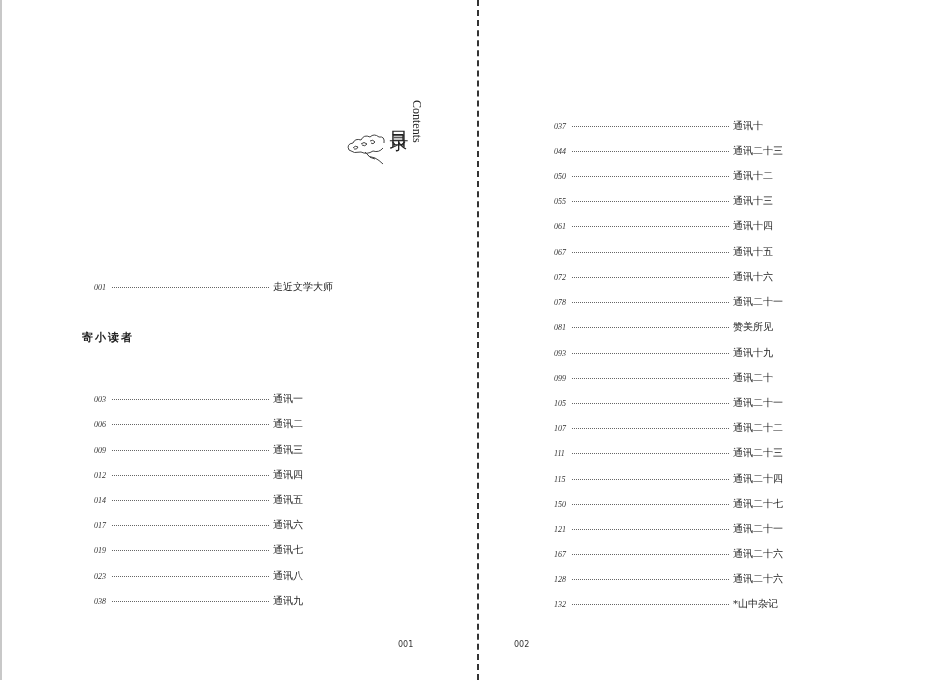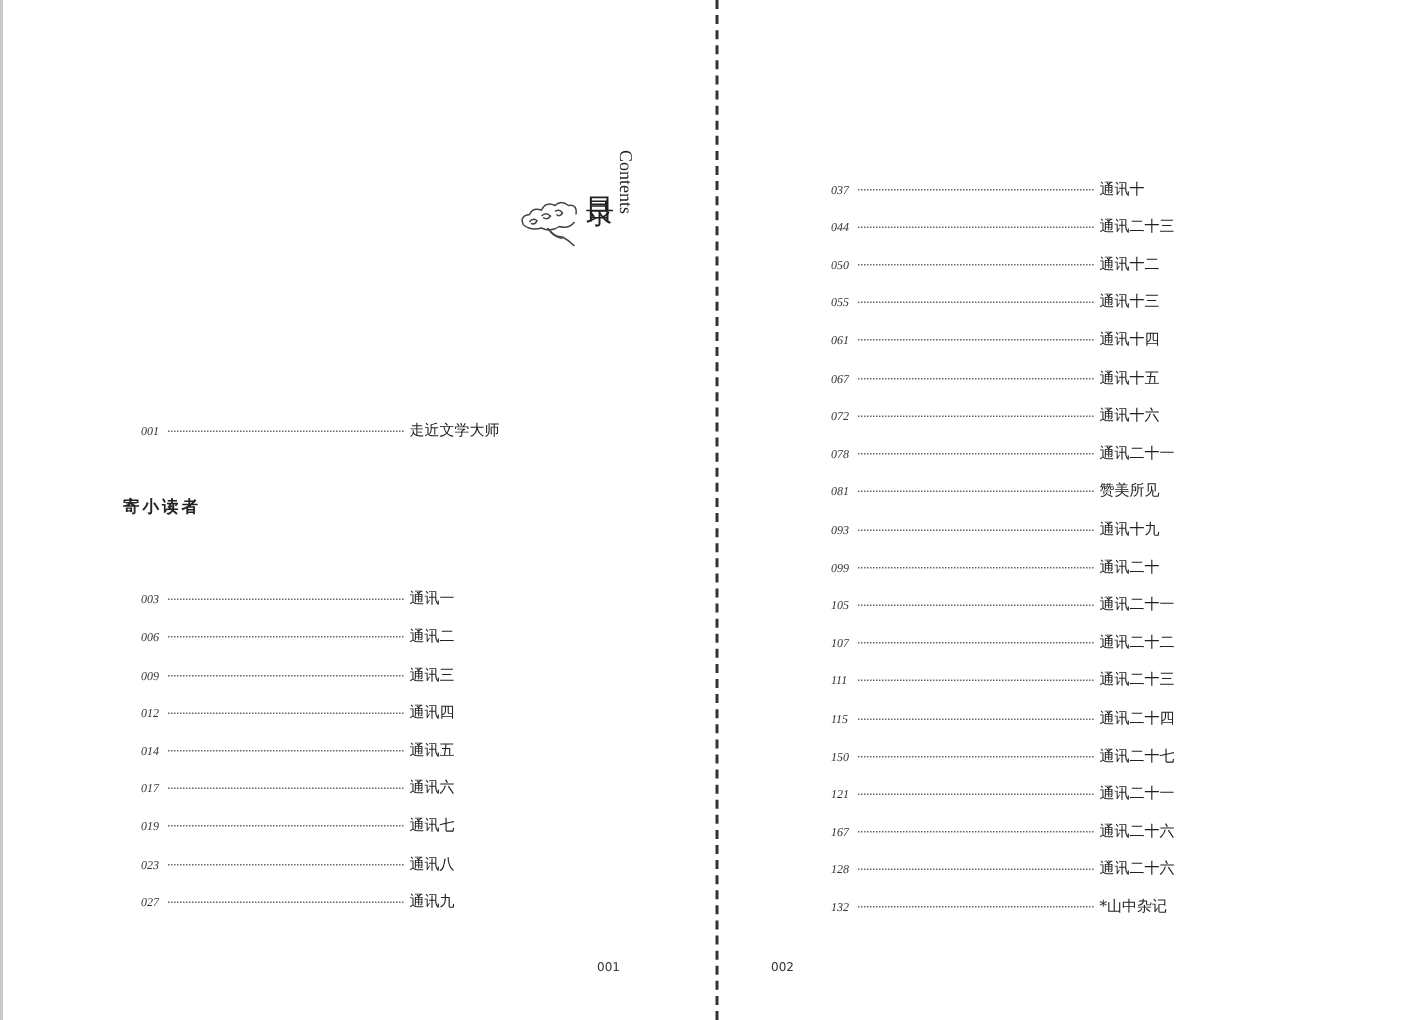--- a/index.html
+++ b/index.html
@@ -124,21 +124,21 @@
       <span class="toc-num">019</span>
       <span class="toc-dots"></span>
       <span class="toc-title">通讯七</span>
     </div>
     <div class="toc-row" style="top:569px">
       <span class="toc-num">023</span>
       <span class="toc-dots"></span>
       <span class="toc-title">通讯八</span>
     </div>
     <div class="toc-row" style="top:594px">
-      <span class="toc-num">027</span>
+      <span class="toc-num">038</span>
       <span class="toc-dots"></span>
       <span class="toc-title">通讯九</span>
     </div>
   </div>
 
   <div class="page-num" style="left:398px">001</div>
 </div>
 
 <div class="right-rows">
   <div class="toc-row" style="top:119px">

